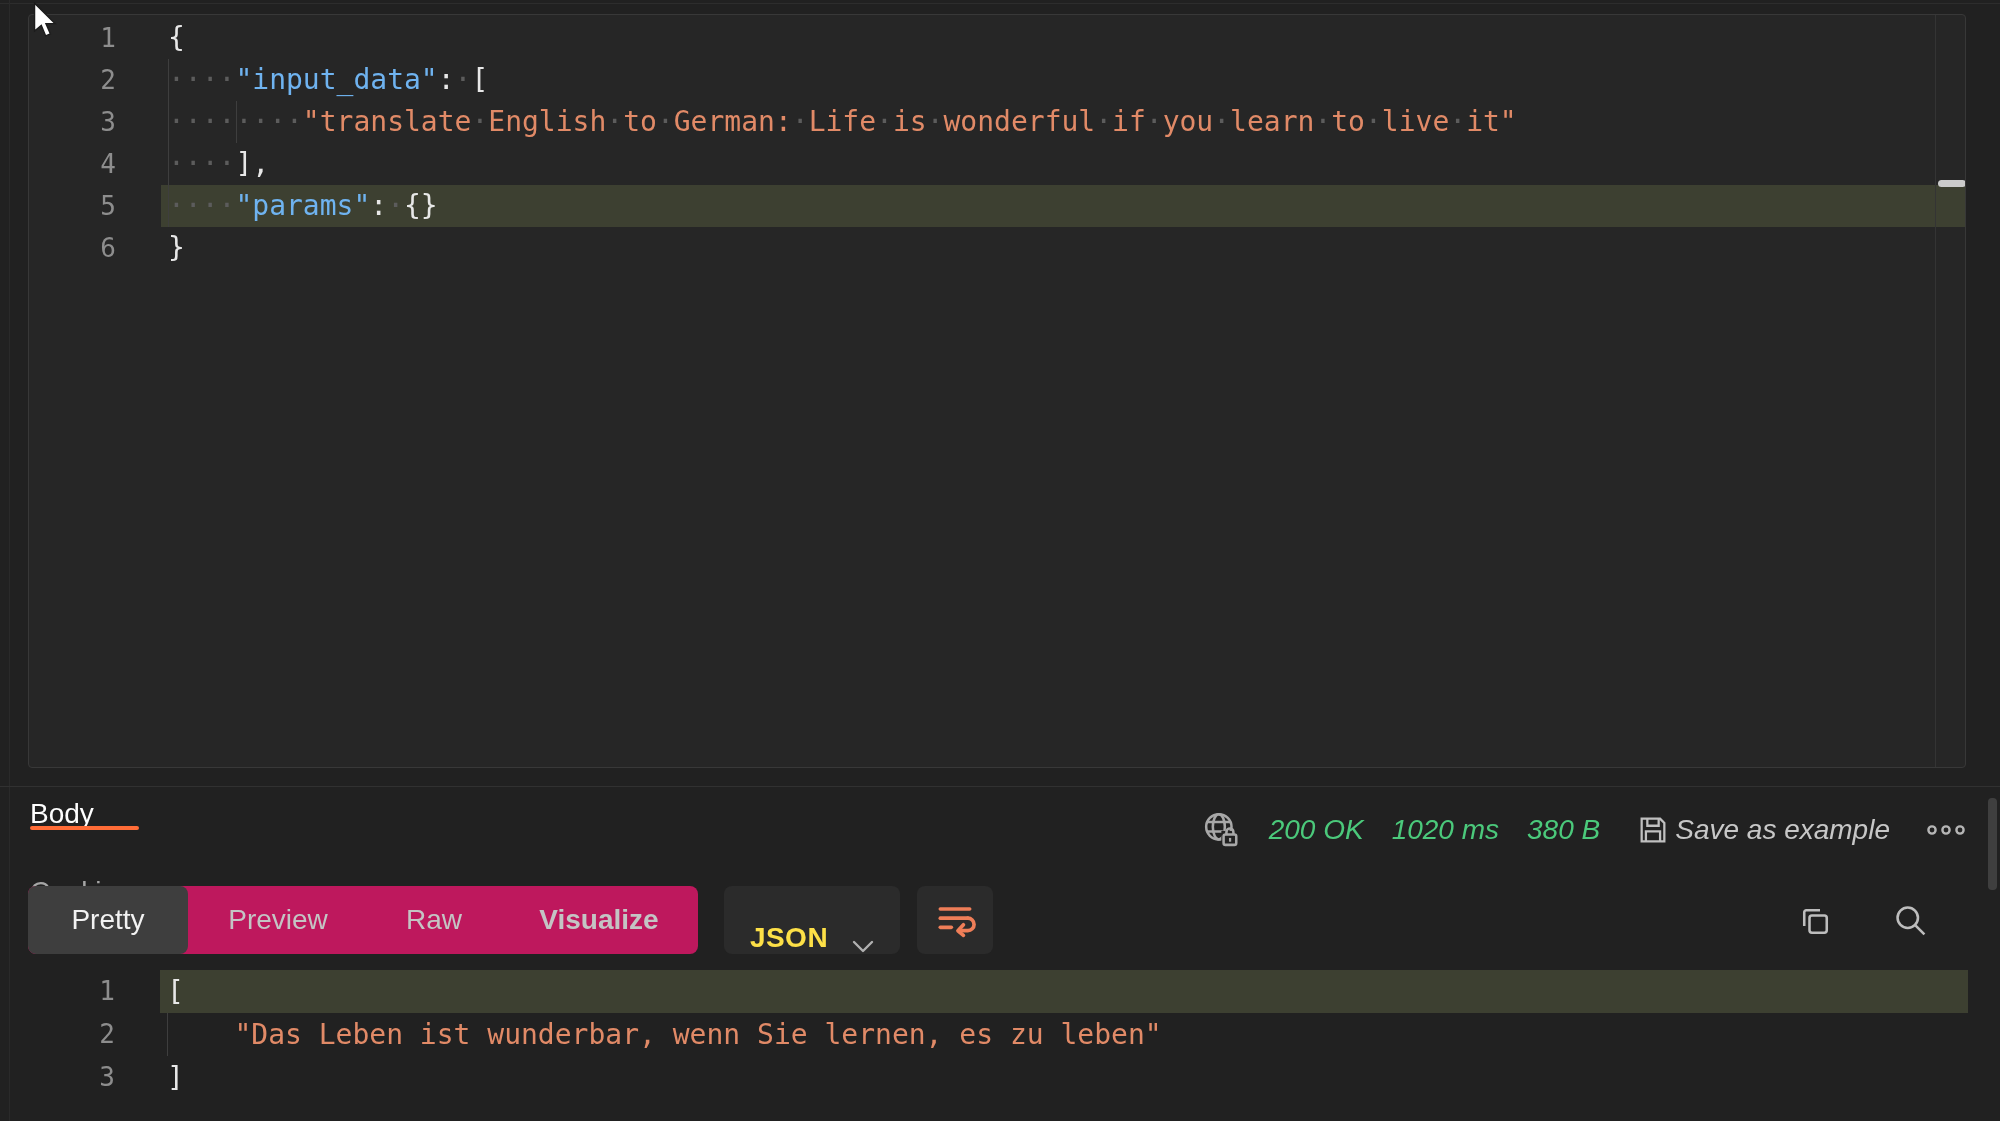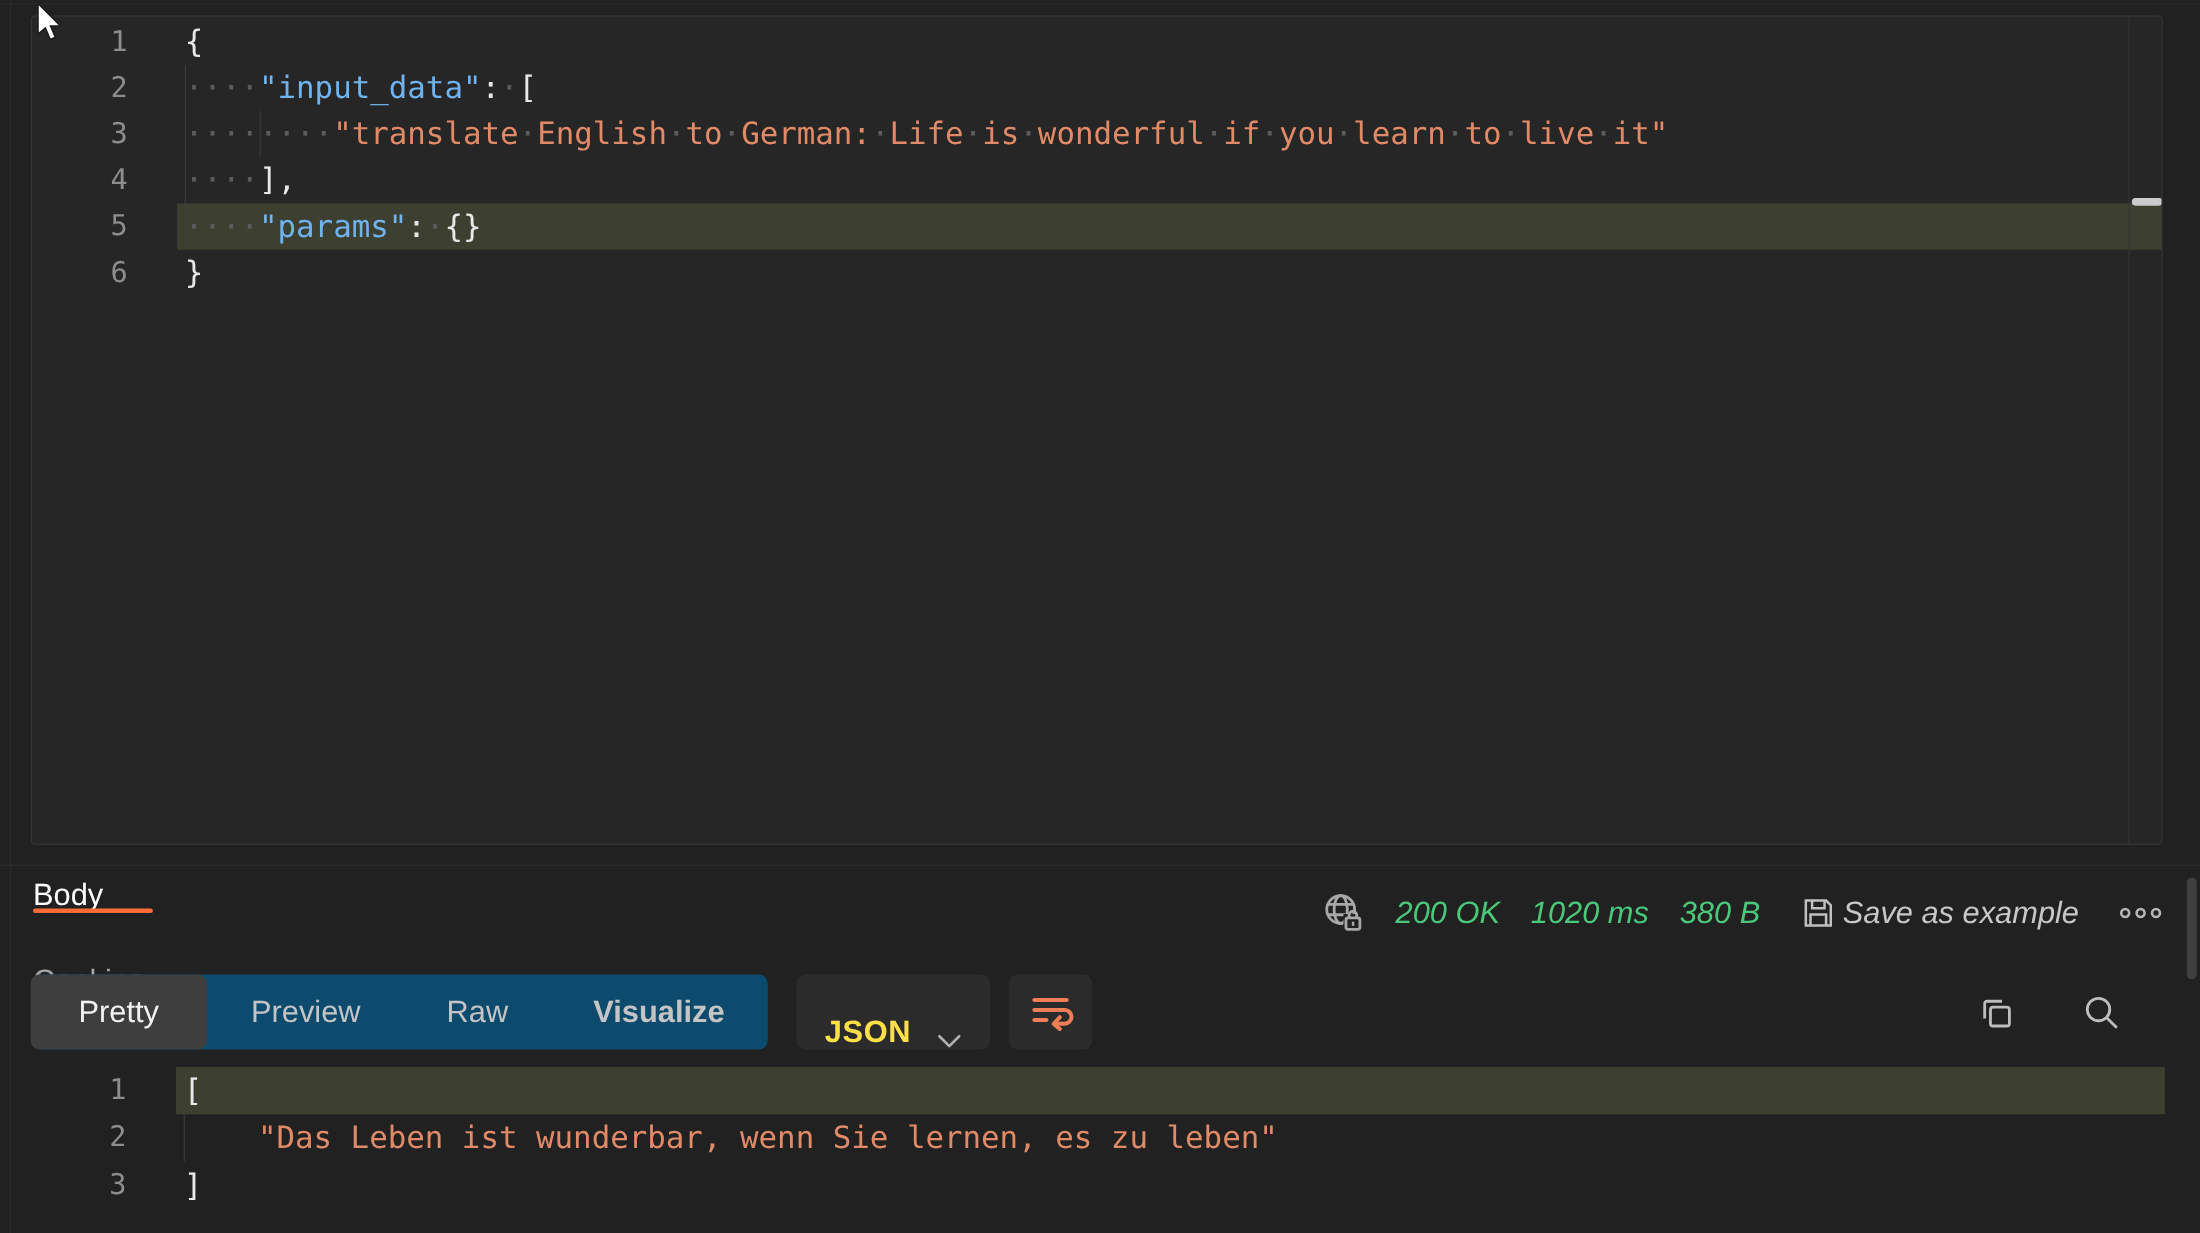--- a/index.html
+++ b/index.html
@@ -63,21 +63,21 @@
   .resp-meta { position:absolute; right:34px; top:798px; height:64px; display:flex; align-items:center; font-size:28px;font-style:italic; }
   .resp-meta .gap28 { margin-left:28px; }
   .resp-meta .gap36 { margin-left:36px; }
   .meta-green { color:#4bc97b; }
   .save-group { display:flex; align-items:center; gap:5px; color:#c7c7c7; }
   .icon { display:block; }
 
   
   .seg-wrap {
     position:absolute; left:28px; top:886px; height:68px;
-    background:#0c4a6e; border-radius:8px; display:flex;
+    background:#be185d; border-radius:8px; display:flex;
   }
   .seg {
     display:flex; align-items:center; justify-content:center;
     font-size:28px; color:#c4c4c4; border-radius:8px; height:68px;
   }
   .seg.active { background:#3e3e3e; color:#f2f2f2; }
   .json-dd {
     position:absolute; left:724px; top:886px; width:176px; height:68px;
     background:#2b2b2b; border-radius:8px;
     display:flex; align-items:flex-end; justify-content:center; gap:24px;

